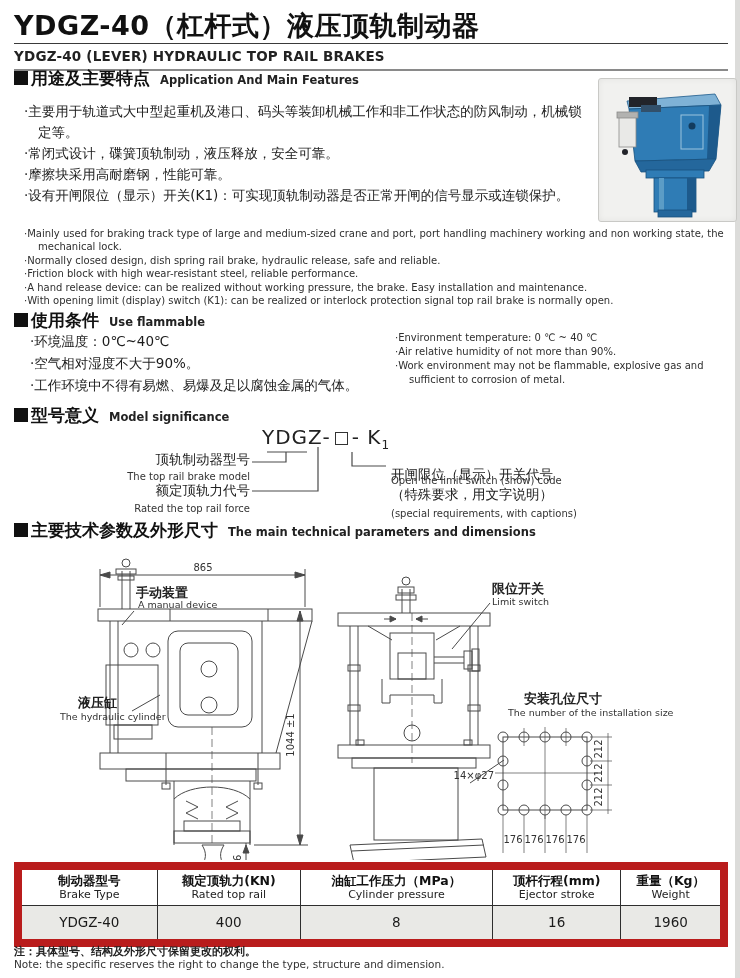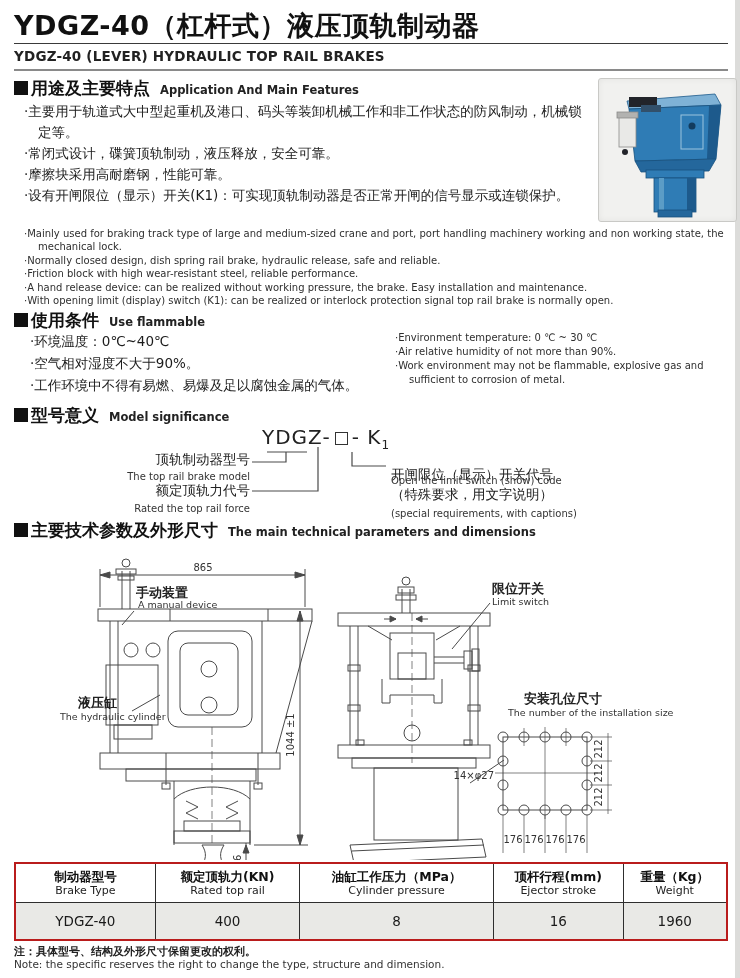--- a/index.html
+++ b/index.html
@@ -42,40 +42,40 @@
   .mr { position:absolute; left:391px; text-align:left; }
   .m-zh { font-size:13.5px; color:#222; }
   .m-en { font-size:10px; color:#333; }
   svg text { fill:#333; }
   svg .lab-zh { font-size:13px; font-weight:600; fill:#222; }
   svg .lab-en { font-size:9.5px; fill:#333; }
   svg .dim { font-size:10px; fill:#333; }
 
   .spec-table { position:absolute; left:14px; top:862px; width:714px; border-collapse:collapse; table-layout:fixed; }
   .spec-table td { border:1px solid #2e2e2e; text-align:center; vertical-align:middle; }
-  .spec-table { border:2px solid #b91c1c; }
+  .spec-table { border:8px solid #b91c1c; }
   .spec-table .hrow td { height:39px; background:#ffffff; }
   .spec-table .drow td { height:38px; background:#e9e9e6; font-size:13.5px; color:#1a1a1a; }
   .h-zh { font-size:12.5px; font-weight:600; color:#111; line-height:15px; }
   .h-en { font-size:11px; color:#222; line-height:13px; }
 
   .note-zh { position:absolute; left:14px; top:944px; font-size:11px; font-weight:bold; color:#222; }
   .note-en { position:absolute; left:14px; top:958px; font-size:10.5px; color:#333; }
 </style>
 </head>
 <body>
 
 <div class="edge-strip"></div>
 
 <div class="title">YDGZ-40（杠杆式）液压顶轨制动器</div>
 <div class="rule1"></div>
 <div class="subtitle">YDGZ-40 (LEVER) HYDRAULIC TOP RAIL BRAKES</div>
 <div class="rule2"></div>
 
-<div class="sec-head" style="left:14px; top:77px;">
+<div class="sec-head" style="left:14px; top:67px;">
   <span class="sec-sq"></span>
   <span class="sec-zh">用途及主要特点</span>
   <span class="sec-en">Application And Main Features</span>
 </div>
 
 <div class="zh-list">
   <div class="li"><span class="blt">·</span><span>主要用于轨道式大中型起重机及港口、码头等装卸机械工作和非工作状态的防风制动，机械锁定等。</span></div>
   <div class="li"><span class="blt">·</span><span>常闭式设计，碟簧顶轨制动，液压释放，安全可靠。</span></div>
   <div class="li"><span class="blt">·</span><span>摩擦块采用高耐磨钢，性能可靠。</span></div>
   <div class="li"><span class="blt">·</span><span>设有开闸限位（显示）开关(K1)：可实现顶轨制动器是否正常开闸的信号显示或连锁保护。</span></div>
@@ -116,21 +116,21 @@
   <span class="sec-en">Use  flammable</span>
 </div>
 
 <div class="cond-zh">
   <div class="li"><span class="blt">·</span><span>环境温度：0℃~40℃</span></div>
   <div class="li"><span class="blt">·</span><span>空气相对湿度不大于90%。</span></div>
   <div class="li"><span class="blt">·</span><span>工作环境中不得有易燃、易爆及足以腐蚀金属的气体。</span></div>
 </div>
 
 <div class="cond-en">
-  <div class="li"><span class="blt">·</span><span>Environment temperature: 0 ℃ ~ 30 ℃</span></div>
+  <div class="li"><span class="blt">·</span><span>Environment temperature: 0 ℃ ~ 40 ℃</span></div>
   <div class="li"><span class="blt">·</span><span>Air relative humidity of not more than 90%.</span></div>
   <div class="li"><span class="blt">·</span><span>Work environment may not be flammable, explosive gas and sufficient to corrosion of metal.</span></div>
 </div>
 
 <div class="sec-head" style="left:14px; top:404px;">
   <span class="sec-sq"></span>
   <span class="sec-zh">型号意义</span>
   <span class="sec-en">Model  significance</span>
 </div>
 

